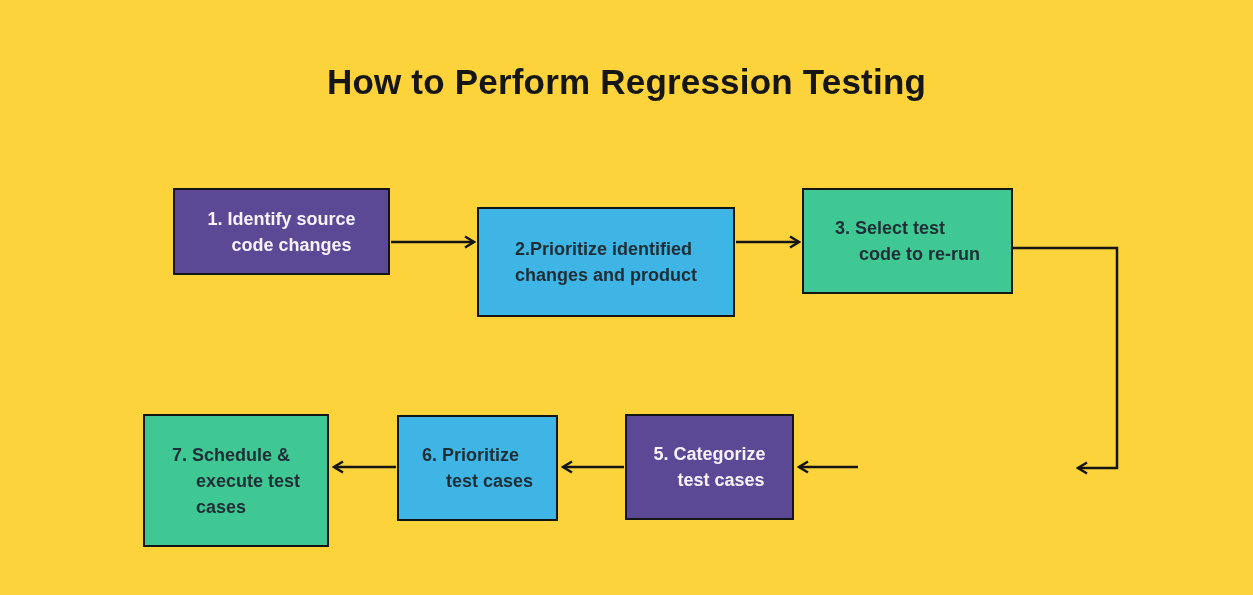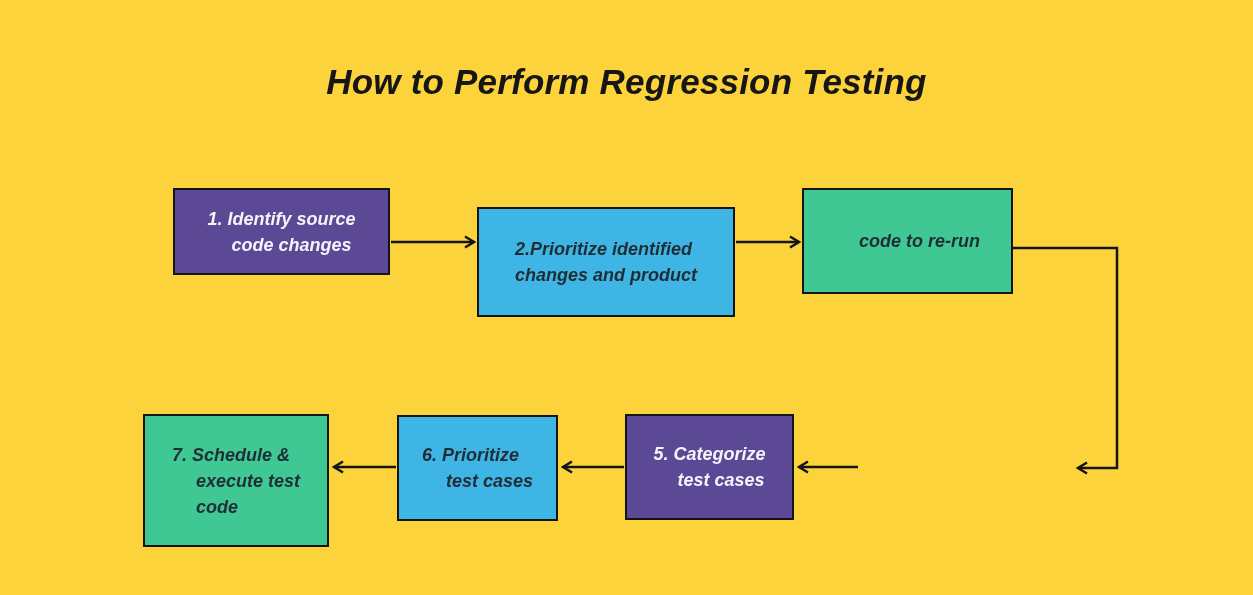--- a/index.html
+++ b/index.html
@@ -1,20 +1,19 @@
 <!DOCTYPE html>
 <html style="--c-background: #fcd33b; --c-purple: #5b4996; --c-blue: #3eb5e5; --c-green: #40c894; --c-red: #ca6155; --c-connector: #141414; --c-title_text: #161616; --c-dark_text: #1f2d35; --c-light_text: #f6f3fa;"><head>
 <meta charset="utf-8">
 <style>
   html,body{margin:0;padding:0;}
   body{font-family:"Liberation Sans","DejaVu Sans",sans-serif;}
   #canvas{
     position:relative;width:1253px;height:595px;overflow:hidden;
     background:var(--c-background,#fcd33b);
-    font-style:italic;
   }
   .title{
     position:absolute;left:0;top:62px;width:100%;
     text-align:center;font-size:35px;font-weight:bold;
     letter-spacing:.2px;color:var(--c-title_text,#161616);
   }
   .box{
     position:absolute;box-sizing:border-box;
     border:2px solid var(--c-connector,#141414);
     display:flex;align-items:center;justify-content:center;
@@ -69,20 +68,21 @@
 
   <div class="box blue" style="left:477px;top:207px;width:258px;height:110px">
     <div class="box-text dark">
       <div class="line">2.Prioritize identified</div>
       <div class="line">changes and product</div>
     </div>
   </div>
 
   <div class="box green" style="left:802px;top:188px;width:211px;height:106px">
     <div class="box-text dark">
+      <div class="line">3. Select test</div>
       <div class="line cont">code to re-run</div>
     </div>
   </div>
 
 
   <div class="box purple" style="left:625px;top:414px;width:169px;height:106px">
     <div class="box-text light">
       <div class="line">5. Categorize</div>
       <div class="line cont">test cases</div>
     </div>
@@ -92,17 +92,17 @@
     <div class="box-text dark">
       <div class="line">6. Prioritize</div>
       <div class="line cont">test cases</div>
     </div>
   </div>
 
   <div class="box green" style="left:143px;top:414px;width:186px;height:133px">
     <div class="box-text dark">
       <div class="line">7. Schedule &amp;</div>
       <div class="line cont">execute test</div>
-      <div class="line cont">code</div>
+      <div class="line cont">cases</div>
     </div>
   </div>
 
 </div>
 
 </body></html>

